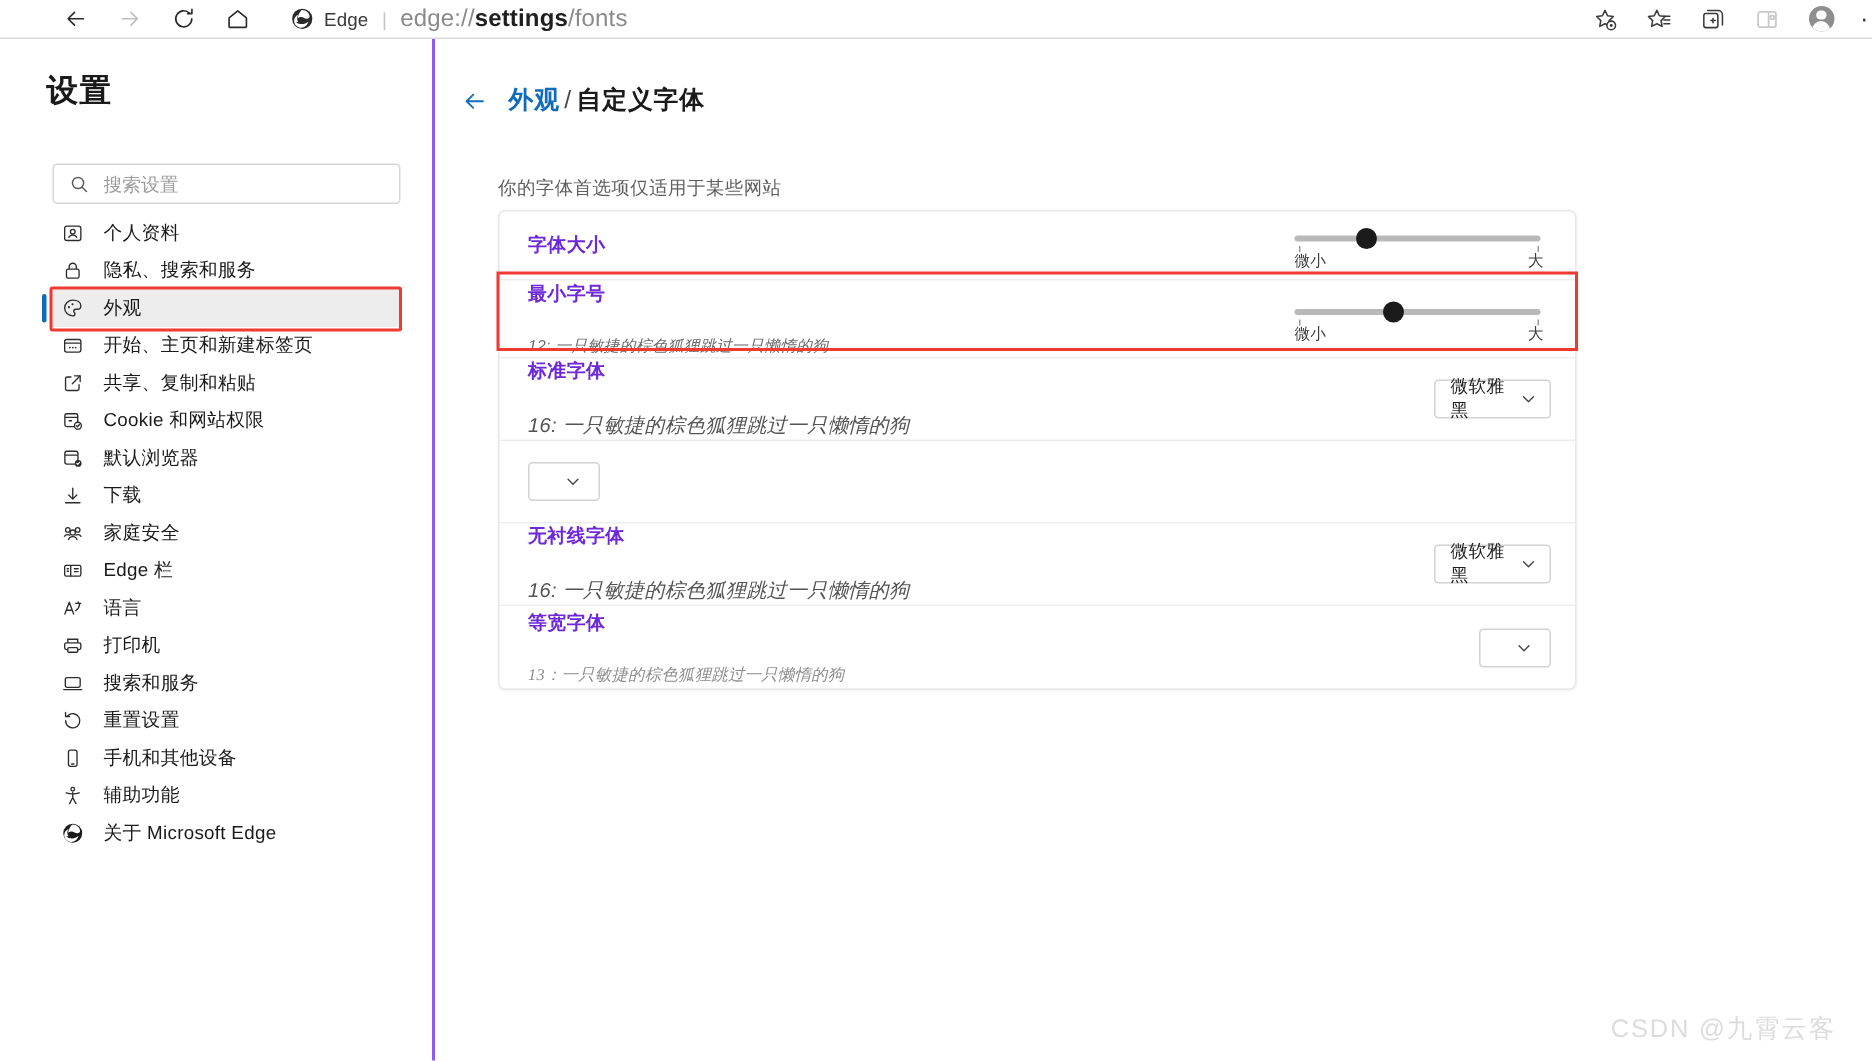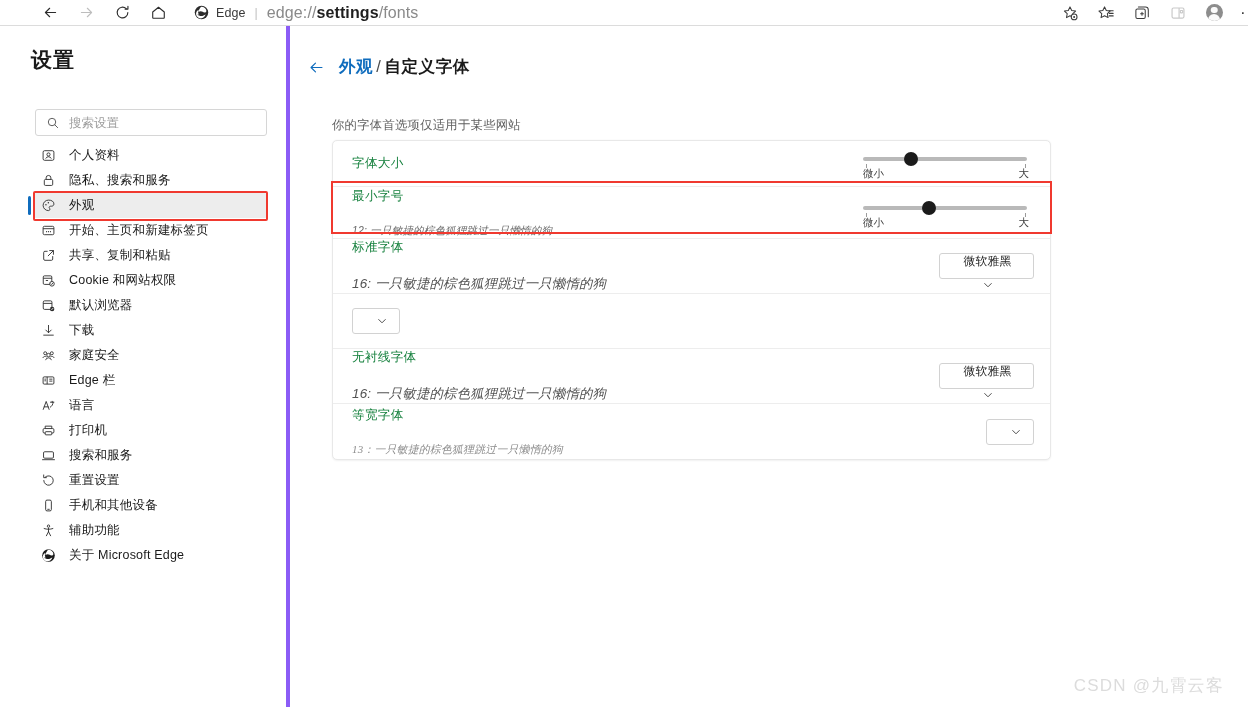--- a/index.html
+++ b/index.html
@@ -77,21 +77,21 @@
   .page {
     position: absolute; left: 0; top: 26px;
     width: 1248px; height: 681px;
     background: #ffffff;
   }
 
   
   .sidebar {
     position: absolute; left: 0; top: 0; width: 290px; height: 681px;
     background: #ffffff;
-    border-right: 4px solid #8b5cf6;
+    border-right: 2px solid #8b5cf6;
     padding-left: 18px;
   }
   .settings-title {
     position: absolute; left: 31px; top: 20px;
     font-size: 21px; font-weight: 700; color: #1a1a1a;
     letter-spacing: 1px;
   }
   .search-wrap {
     position: absolute; left: 35px; top: 83px;
     width: 232px; height: 27px;
@@ -174,21 +174,21 @@
     padding: 0 16px 0 19px;
     border-bottom: 1px solid #ededed;
   }
   .row:last-child { border-bottom: none; }
   .row-slider { height: 46px; }
   .row-slider.tall { height: 52px; }
   .row-select { height: 55px; align-items: center; }
 
   .row-text { display: flex; flex-direction: column; justify-content: center; }
   .row-title {
-    font-size: 12.6px; font-weight: 400; color: #15803d; letter-spacing: .3px;
+    font-size: 12.6px; font-weight: 700; color: #6d28d9; letter-spacing: .3px;
   }
   .row-sample { color: #6a6a6a; margin-top: 19px; letter-spacing: .2px; font-style: italic; }
   .sample-12 { font-size: 10.5px; }
   .sample-16 { font-size: 13.4px; color: #545454; }
   .sample-16-serif { font-size: 13.4px; color: #6a6a6a; font-family: "Liberation Serif","DejaVu Serif",serif; }
   .sample-13 { font-size: 10.9px; color: #8d8d8d; font-family: "Liberation Serif","DejaVu Serif",serif; }
 
   
   .slider-box { position: relative; width: 166px; height: 34px; margin-right: 5px; }
   .slider-track {
@@ -213,21 +213,21 @@
   .slider-lbl.right { right: 0; }
 
   
   .select-btn {
     height: 26px; min-width: 44px;
     border: 1px solid #d2d2d2; border-radius: 3px;
     background: #fff;
     display: flex; align-items: center; justify-content: space-between;
     gap: 9px; padding: 0 8px 0 10px;
   }
-  .select-btn.wide { width: 95px; flex-direction: column; }
+  .select-btn.wide { width: 78px; }
   .select-btn.narrow { width: 48px; justify-content: center; }
   .select-val { font-size: 11.8px; color: #1f1f1f; letter-spacing: .2px; }
   .chev { color: #4a4a4a; display: flex; }
 
   .card-highlight {
     position: absolute; left: 40px; top: 155px;
     width: 721px; height: 53px;
     border: 2px solid #f0392f;
     pointer-events: none;
   }

